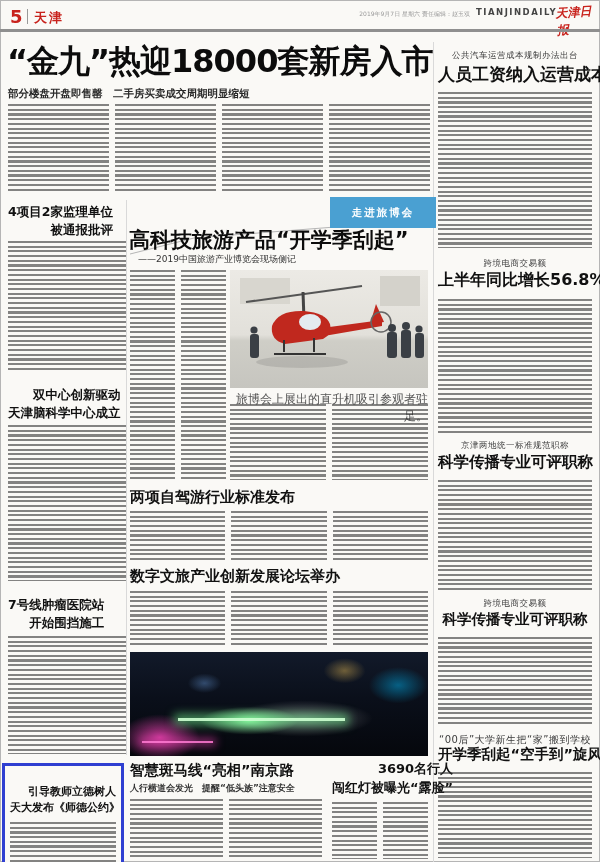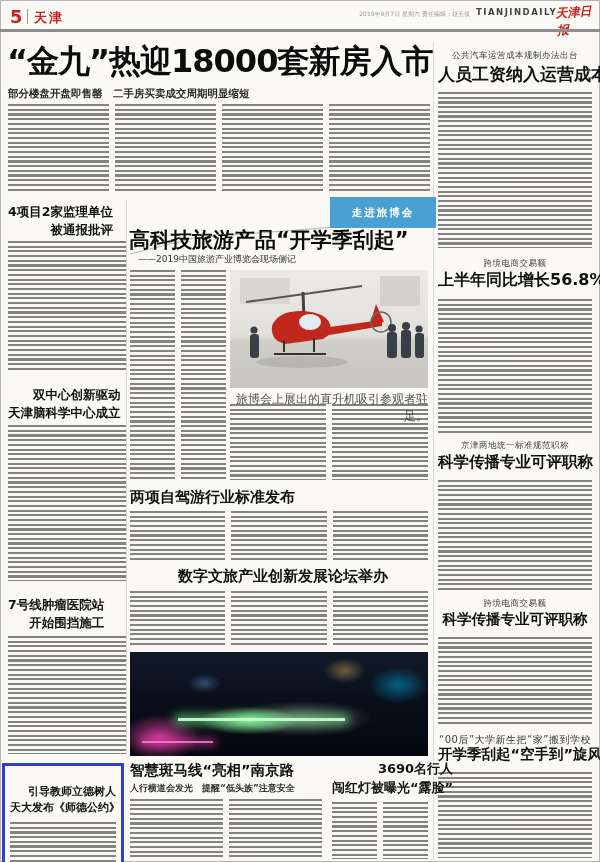--- a/index.html
+++ b/index.html
@@ -154,21 +154,21 @@
     <div class="greek"></div>
   </div>
 
   <div class="abs lhead" style="left:130px;top:487px;font-size:15px;">两项自驾游行业标准发布</div>
   <div class="abs cols" style="left:130px;top:511px;width:298px;height:50px;">
     <div class="greek"></div>
     <div class="greek"></div>
     <div class="greek"></div>
   </div>
 
-  <div class="abs lhead" style="left:130px;top:566px;font-size:15px;margin-left:48px;">数字文旅产业创新发展论坛举办</div>
+  <div class="abs lhead" style="left:130px;top:566px;font-size:15px;">数字文旅产业创新发展论坛举办</div>
   <div class="abs cols" style="left:130px;top:591px;width:298px;height:56px;">
     <div class="greek"></div>
     <div class="greek"></div>
     <div class="greek"></div>
   </div>
 
   <div class="abs photo-night" style="left:130px;top:652px;width:298px;height:104px;">
     <div class="glow-bar"></div>
     <div class="glow-bar2"></div>
   </div>

